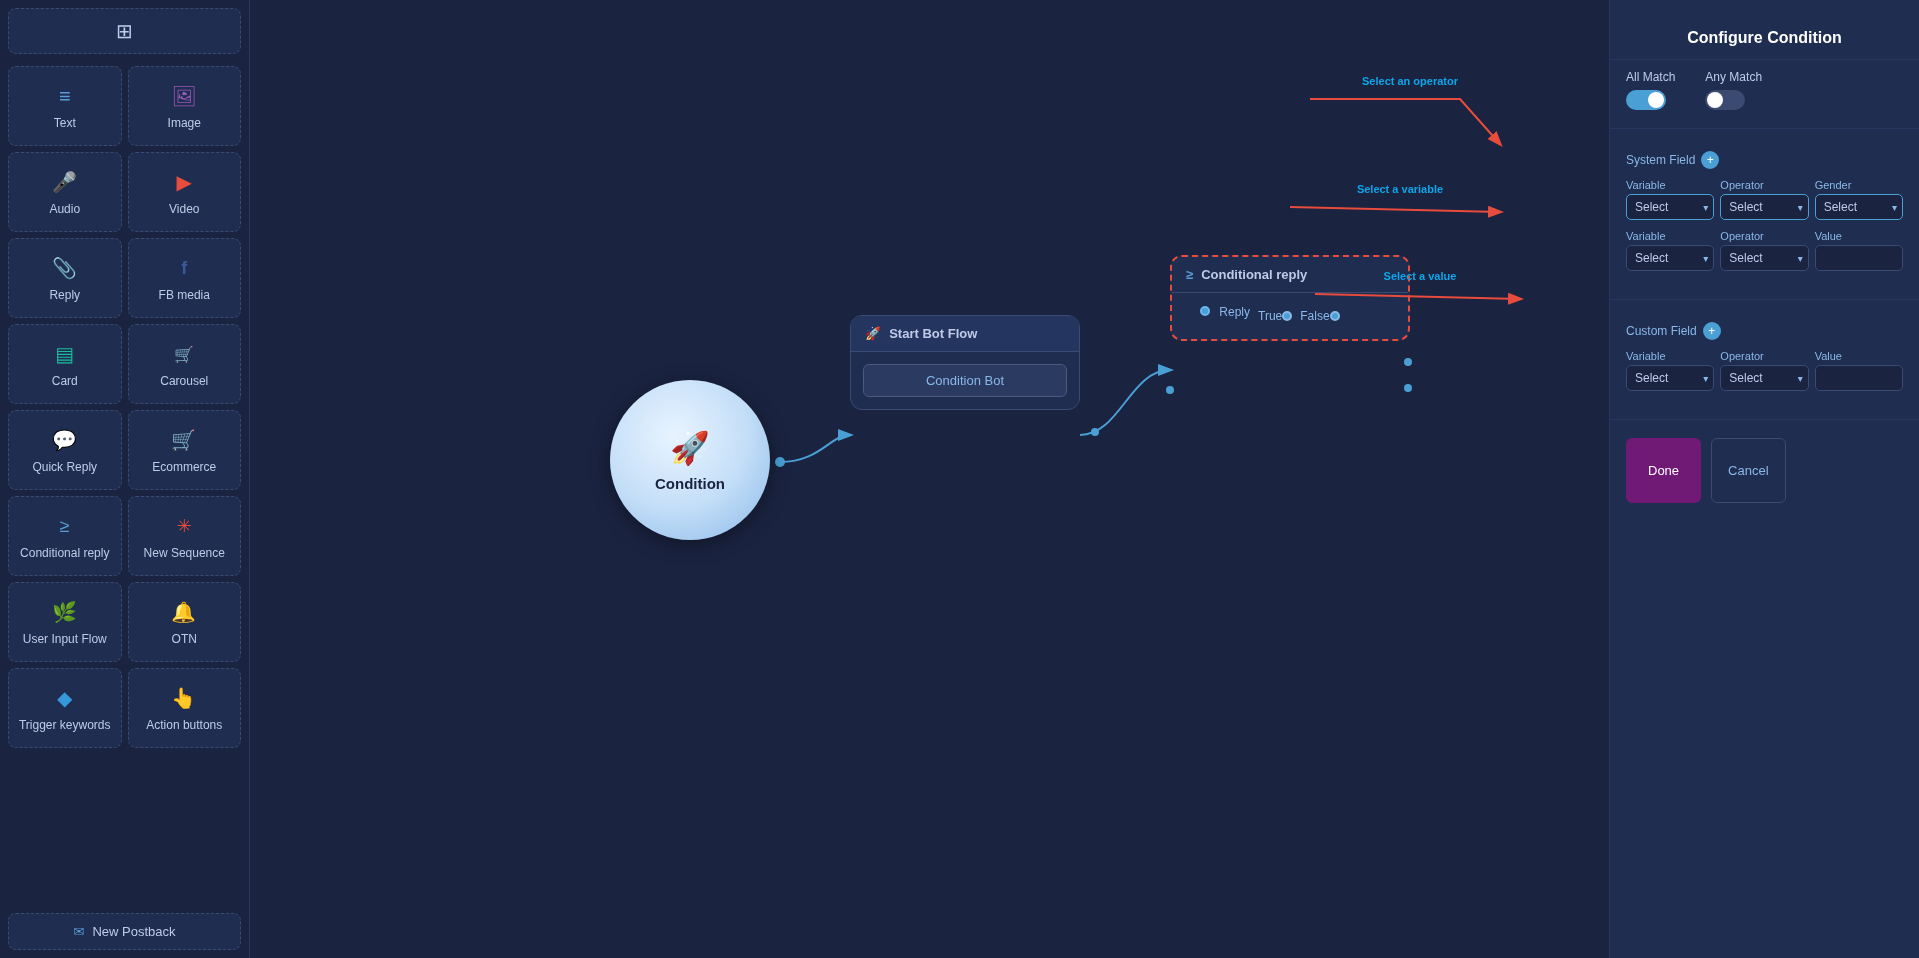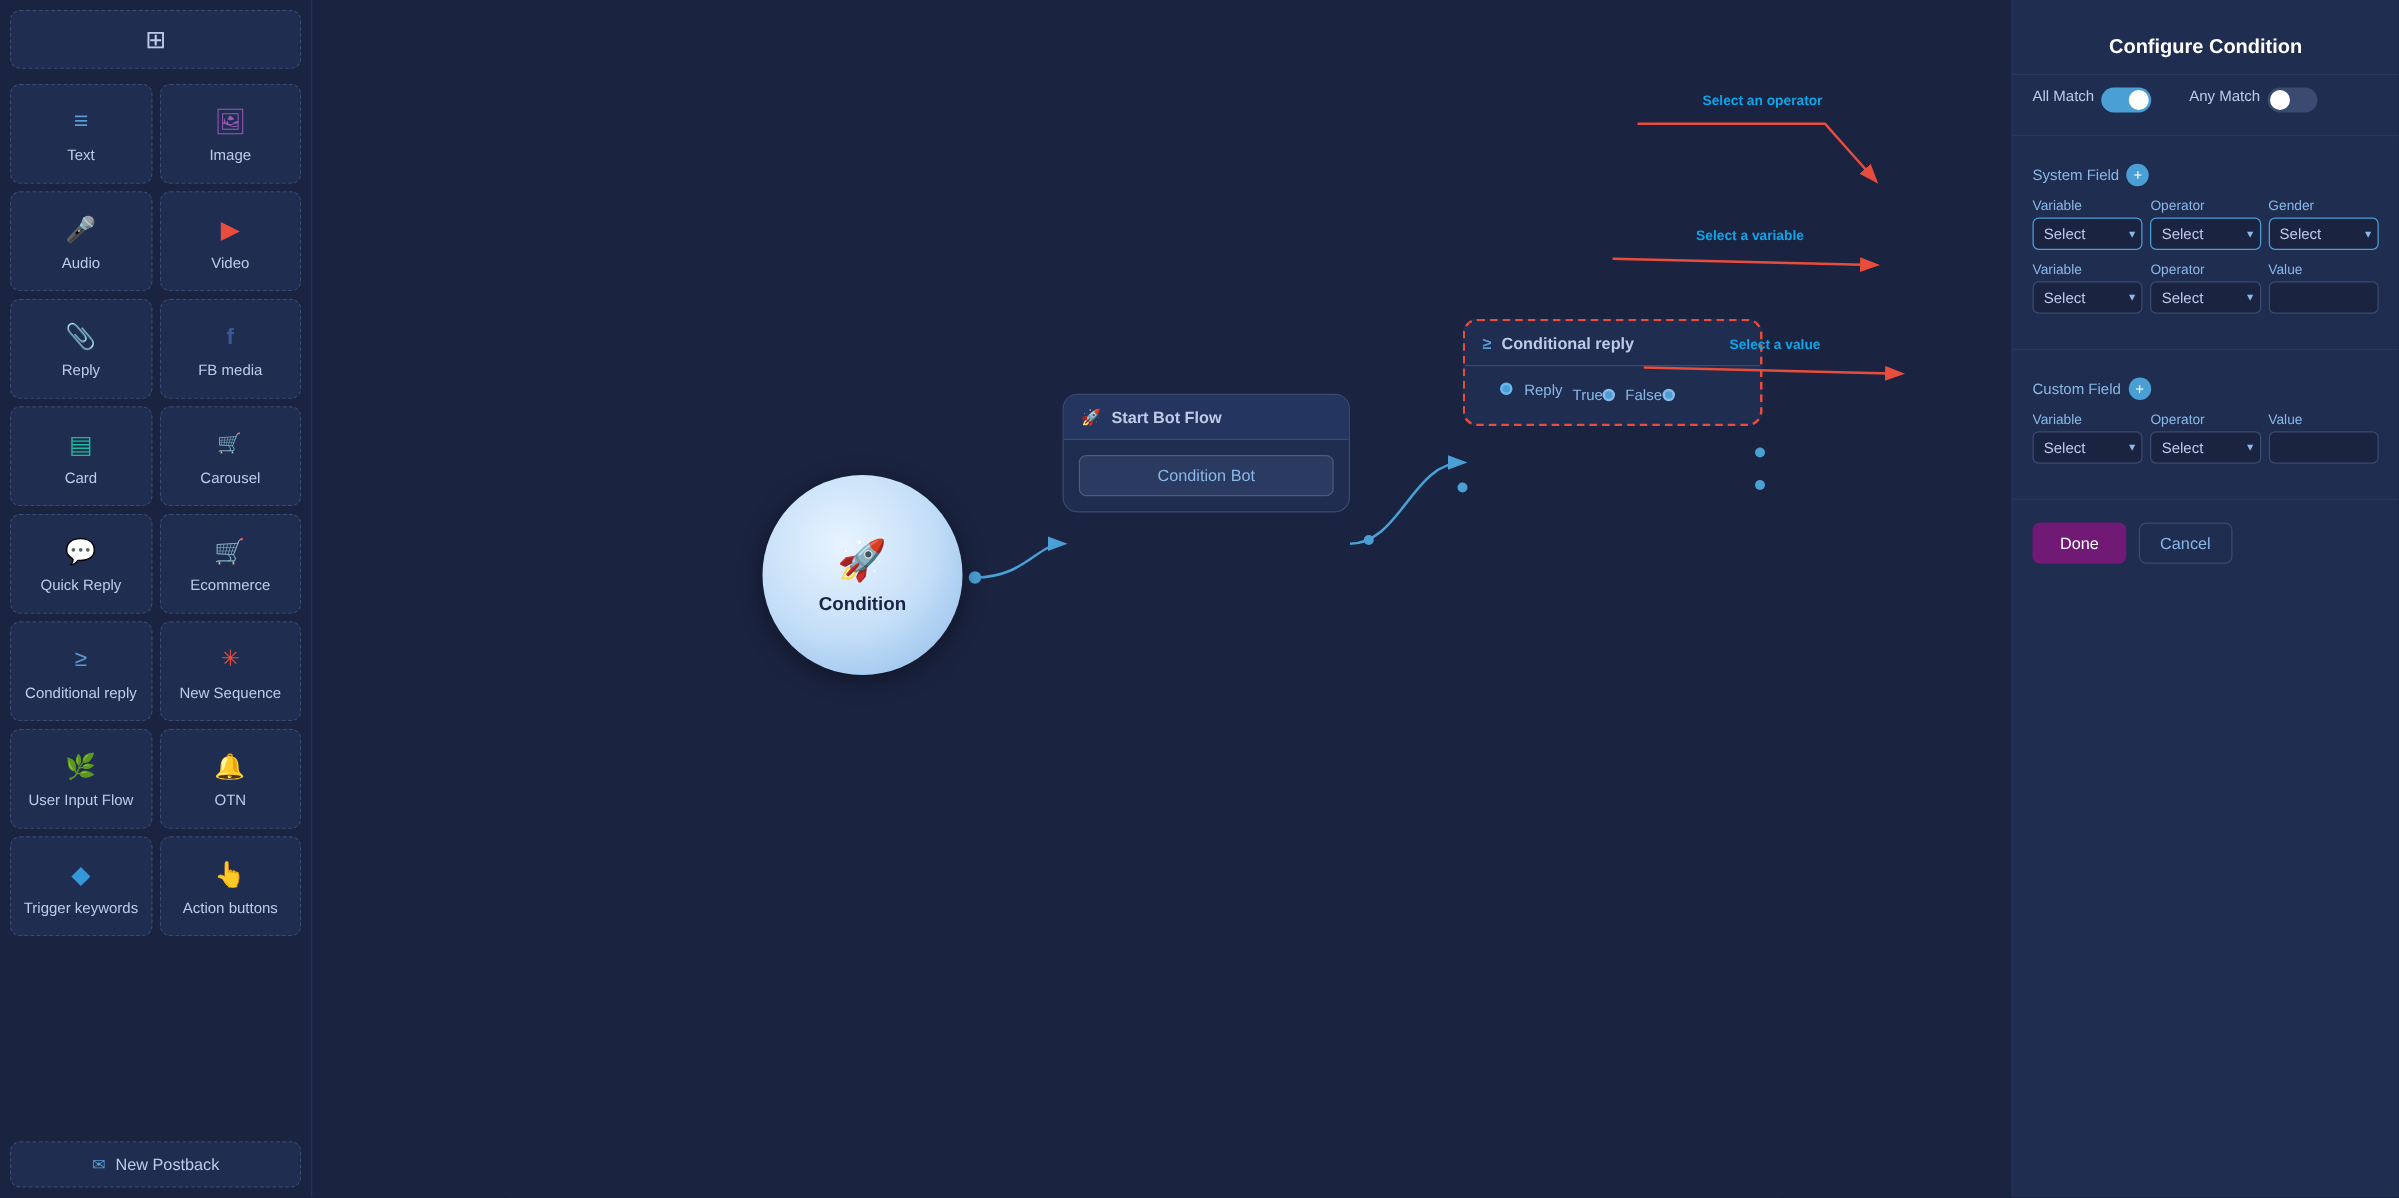--- a/index.html
+++ b/index.html
@@ -305,20 +305,21 @@
 
     .match-toggles {
       display: flex;
       gap: 30px;
       align-items: center;
       padding: 10px 16px;
     }
 
     .match-toggle-item {
       display: flex;
+      flex-direction: column;
       gap: 6px;
       align-items: flex-start;
     }
 
     .match-label {
       font-size: 12px;
       color: #c0cae8;
     }
 
     .toggle-switch {
@@ -448,21 +449,21 @@
       padding: 8px 22px;
       font-size: 13px;
       cursor: pointer;
     }
 
     .btn-cancel {
       background: transparent;
       color: #8ab8e8;
       border: 1px solid #3a4a70;
       border-radius: 6px;
-      padding: 8px 16px;
+      padding: 24px 16px;
       font-size: 13px;
       cursor: pointer;
     }
 
     .select-wrapper {
       position: relative;
     }
 
     .select-wrapper::after {
       content: '▾';

